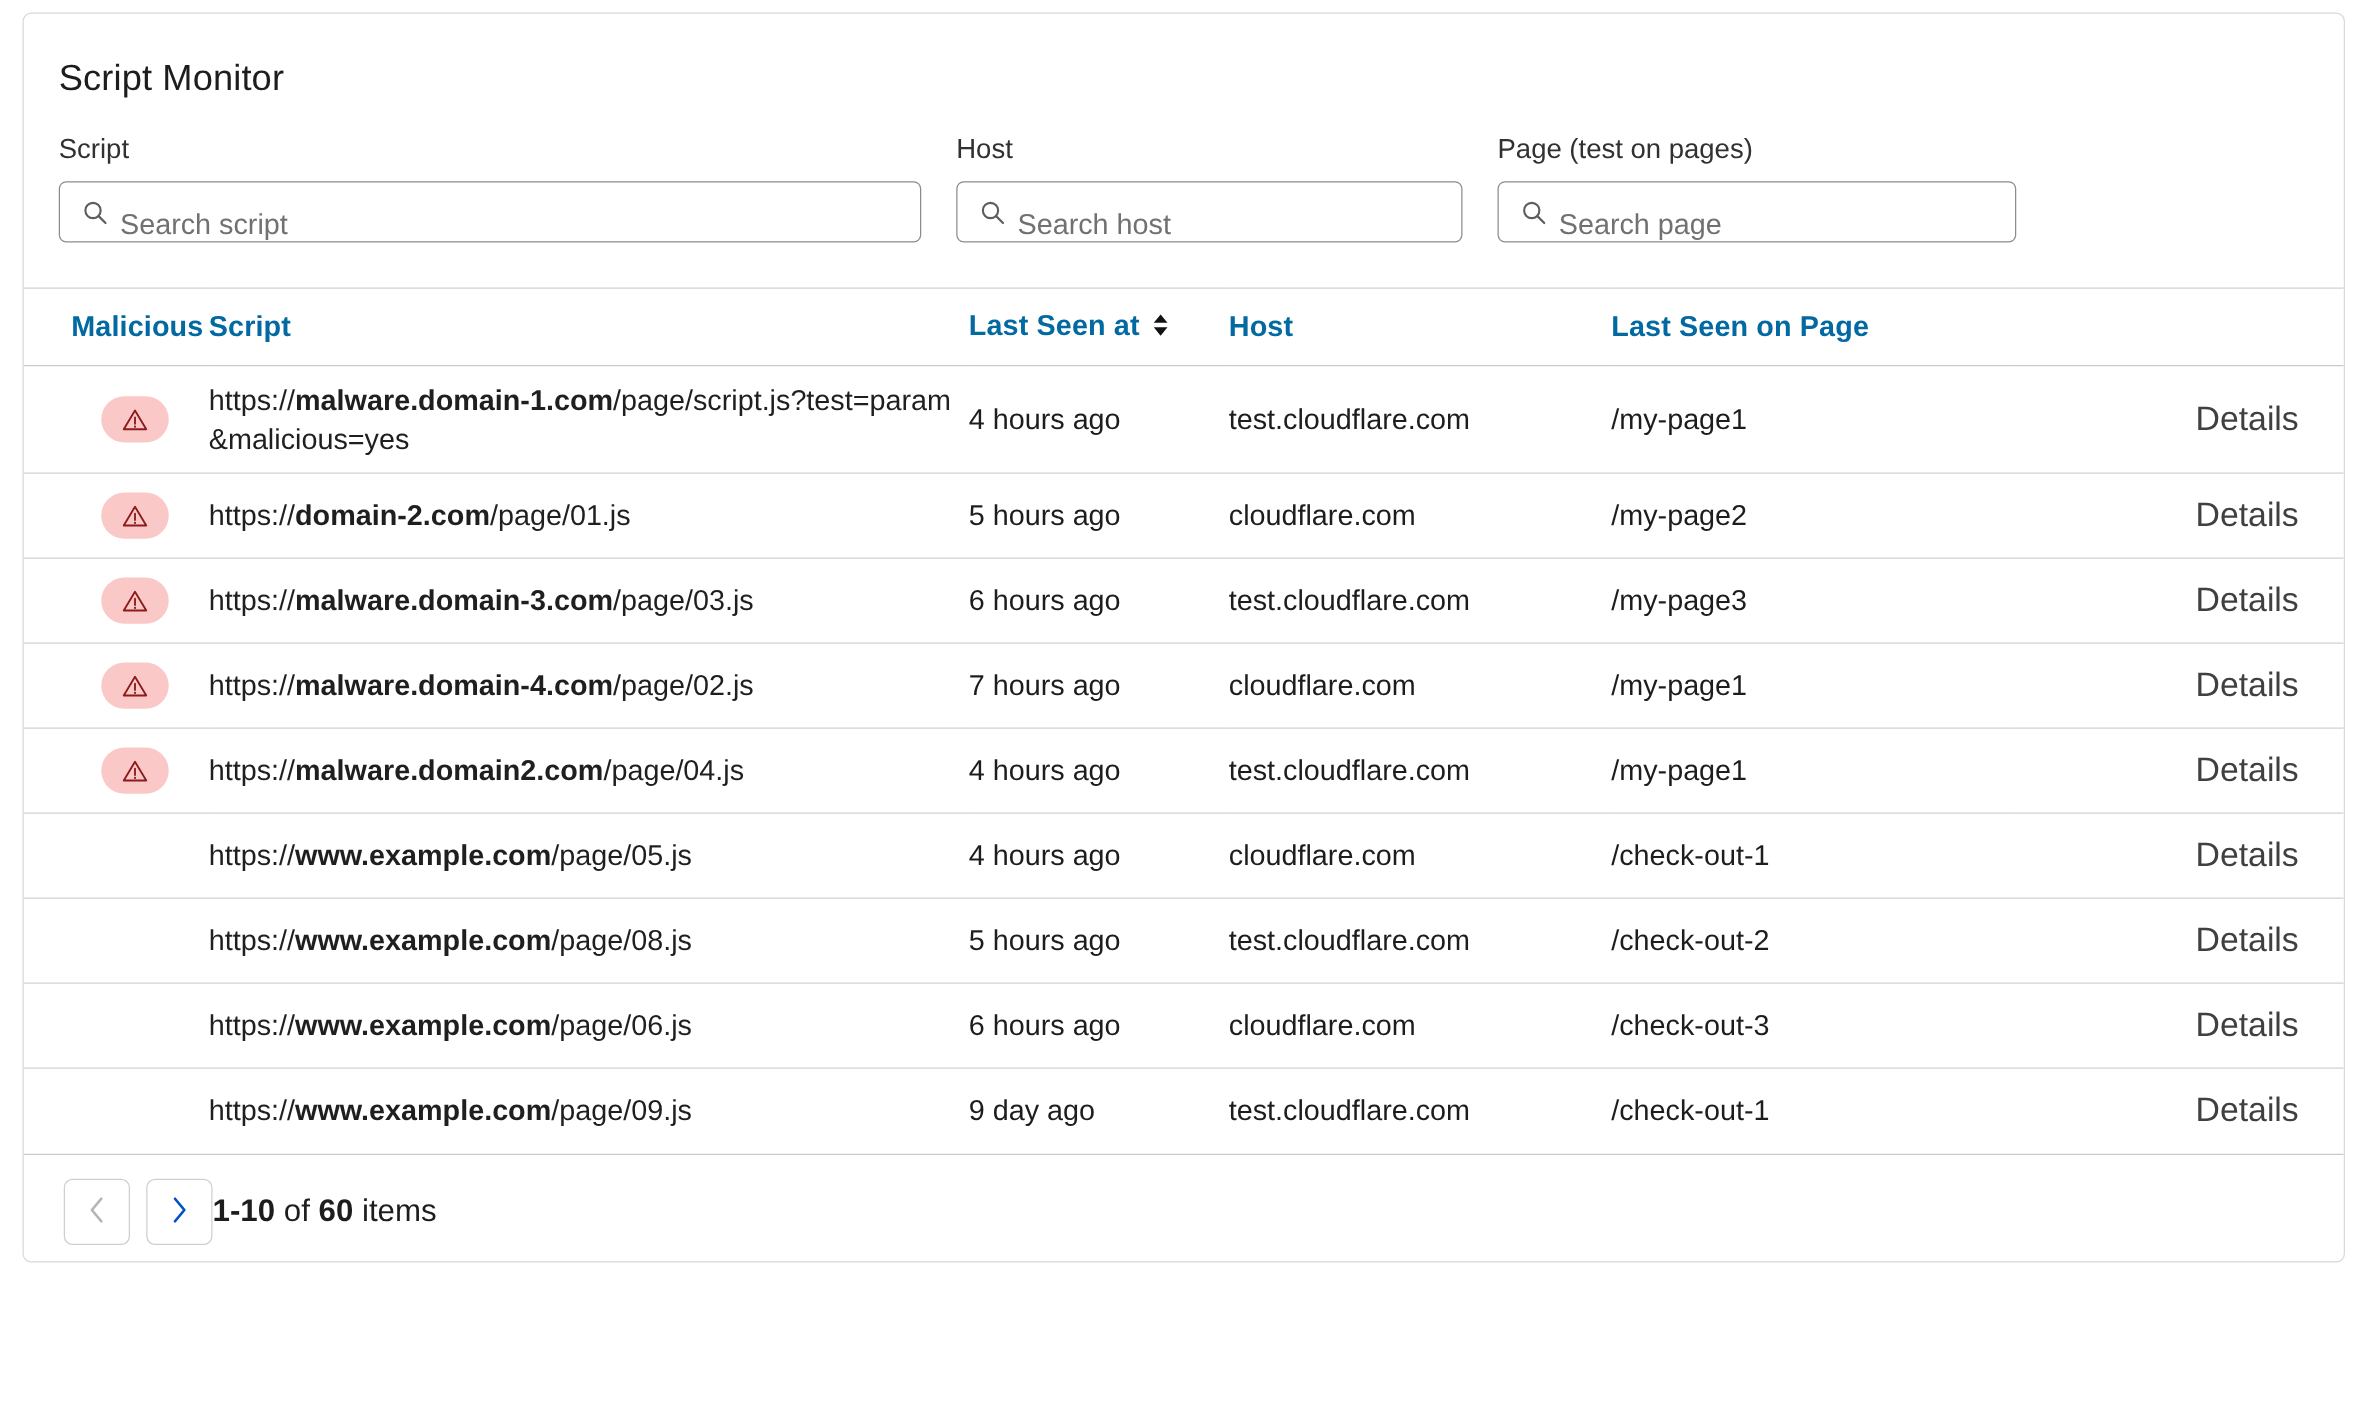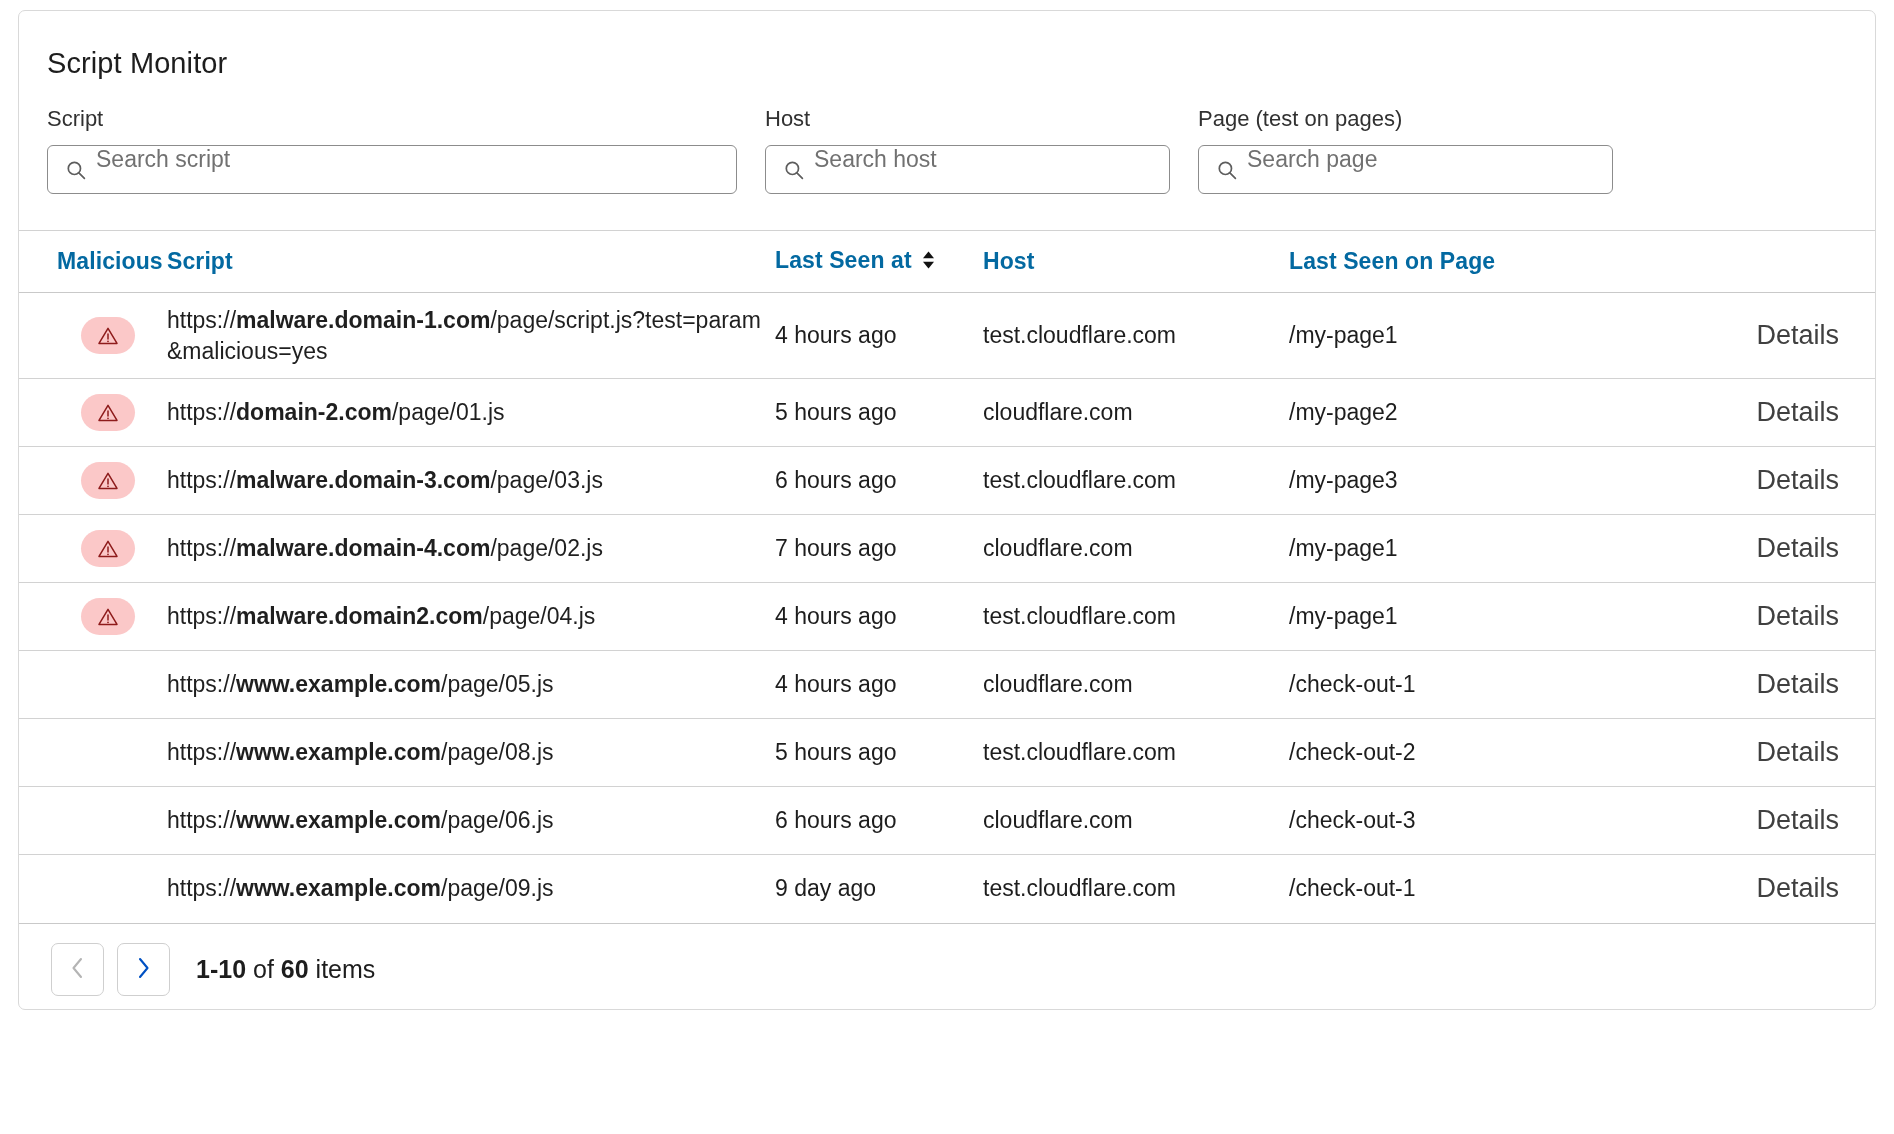--- a/index.html
+++ b/index.html
@@ -43,21 +43,21 @@
     margin-bottom: 13px;
     white-space: nowrap;
   }
   .search-box {
     position: relative;
     height: 49px;
     border: 1px solid #8c8c8c;
     border-radius: 6px;
     background: #fff;
     display: flex;
-    align-items: flex-start;
+    align-items: flex-end;
     padding-left: 48px;
   }
   .search-box .mag {
     position: absolute;
     left: 18px; top: 50%;
     transform: translateY(-50%);
     width: 20px; height: 20px;
     display: block;
   }
   .search-box input {
@@ -145,21 +145,20 @@
     width: 53px; height: 53px;
     border: 1px solid #cfcfcf;
     border-radius: 7px;
     background: #fff;
     display: flex; align-items: center; justify-content: center;
     cursor: pointer;
     padding: 0;
   }
   .pg-btn + .pg-btn { margin-left: 13px; }
   .pg-summary {
-    margin-left: 26px;
     font-size: 25px;
     color: #1d1d1d;
   }
   .pg-summary b { font-weight: 700; }
 </style>
 </head>
 <body>
 
 <div class="card">
 

